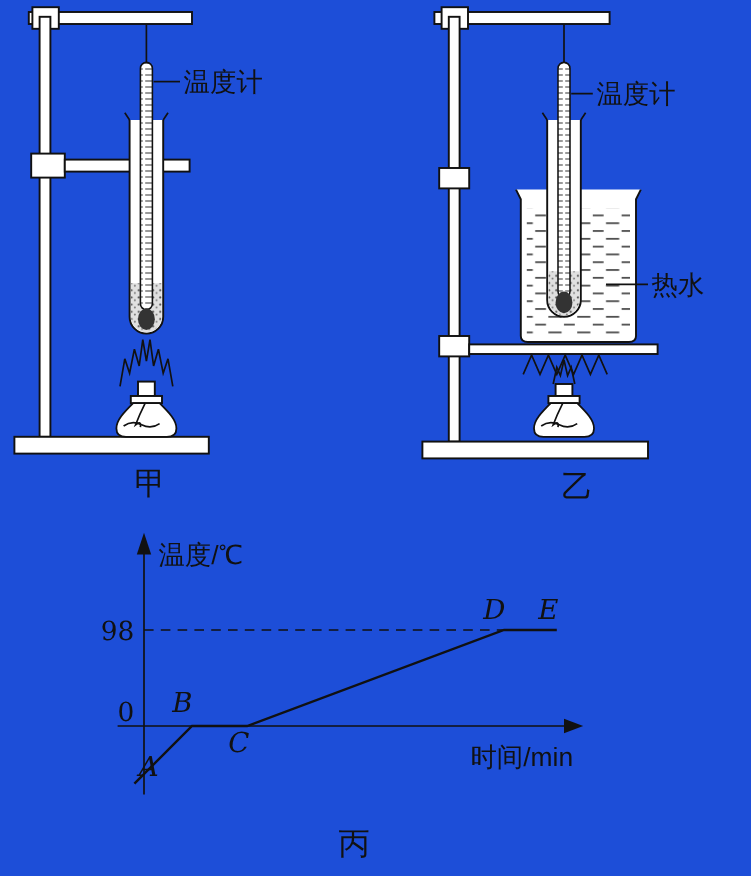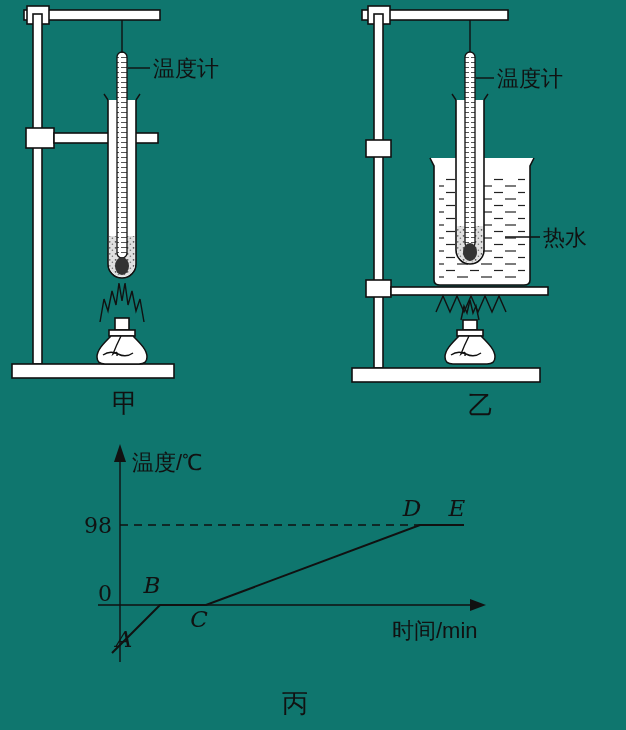--- a/index.html
+++ b/index.html
@@ -1,16 +1,16 @@
 <!DOCTYPE html>
 <html><head>
 <meta charset="utf-8">
 <style>
   html,body{margin:0;padding:0;background:#fff;}
-  #canvas{position:relative;width:626px;height:730px;background:#0f766e;overflow:hidden;
+  #canvas{position:relative;width:626px;height:730px;background:#1d4ed8;overflow:hidden;
           font-family:"Liberation Sans",sans-serif;}
   svg{position:absolute;left:0;top:0;}
   .ln  { fill:#ffffff; stroke:#111111; stroke-width:1.6; }
   .s   { fill:none;    stroke:#111111; stroke-width:1.4; }
   .thick{fill:none;    stroke:#111111; stroke-width:2;   }
   .cn  { font-family:"Liberation Sans",sans-serif; font-size:22px; fill:#111; }
   .cap { font-family:"Liberation Sans",sans-serif; font-size:26px; fill:#111; }
   .num { font-family:"DejaVu Serif",serif; font-size:22px; fill:#111; }
   .pt  { font-family:"DejaVu Serif",serif; font-style:italic; font-size:23px; fill:#111; }
 </style>

